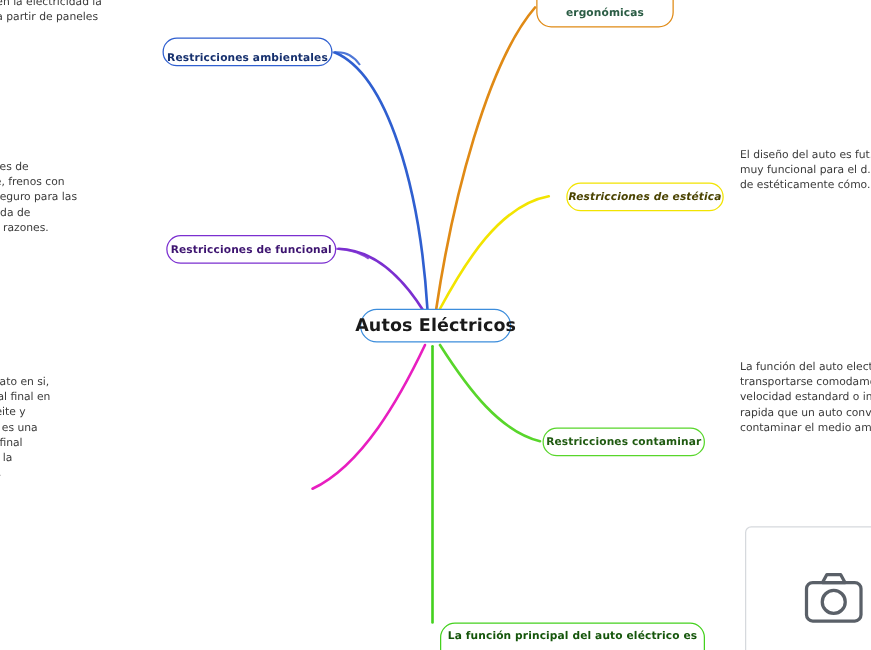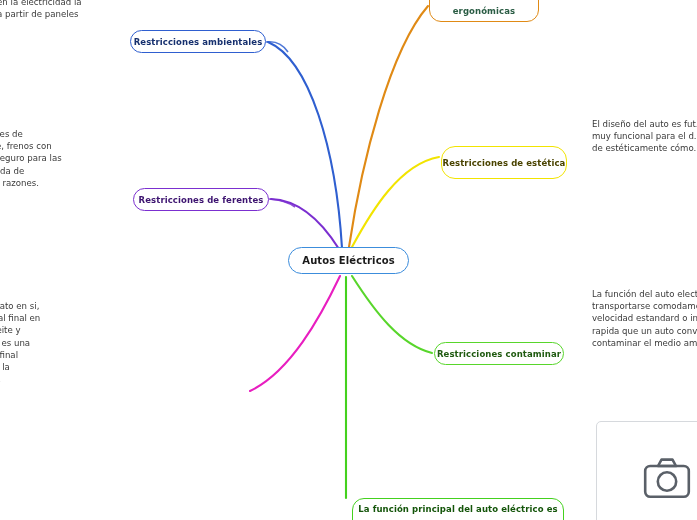--- a/index.html
+++ b/index.html
@@ -46,56 +46,58 @@
     z-index: 5;
   }
 
   .node-central {
     left: 288px;
     top: 247px;
     width: 121px;
     height: 27px;
     border-color: #3c8ddc;
     border-radius: 14px;
-    font-size: 10px;
+    font-size: 14px;
     font-weight: bold;
     color: #1a1a1a;
   }
 
   .node-amb {
     left: 130px;
     top: 30px;
     width: 136px;
     height: 23px;
     border-color: #2f5fd0;
     color: #16306e;
+    align-items: flex-end;
   }
   .node-seg {
     left: 133px;
     top: 188px;
     width: 136px;
     height: 23px;
     border-color: #7b2fd0;
     color: #3d1470;
   }
   .node-eco {
     left: 117px;
     top: 380px;
     width: 131px;
     height: 23px;
     border-color: #e81ec0;
     color: #6e1059;
   }
   .node-est {
-    left: 441px;
+    left: 453px;
     top: 146px;
     width: 126px;
-    height: 33px;
+    height: 23px;
     border-color: #f2e400;
     color: #4a4300;
+    font-style: italic;
   }
   .node-fun {
     left: 434px;
     top: 342px;
     width: 130px;
     height: 23px;
     border-color: #58d62b;
     color: #1f5a10;
   }
   .node-erg {
@@ -232,21 +234,21 @@
 
   <div class="node node-central">
     <span>Autos Eléctricos</span>
   </div>
 
   <div class="node node-amb">
     <span>Restricciones ambientales</span>
   </div>
 
   <div class="node node-seg">
-    <span>Restricciones de ferentes</span>
+    <span>Restricciones de funcional</span>
   </div>
 
 
   <div class="node node-est">
     <span>Restricciones de estética</span>
   </div>
 
   <div class="node node-fun">
     <span>Restricciones contaminar</span>
   </div>

